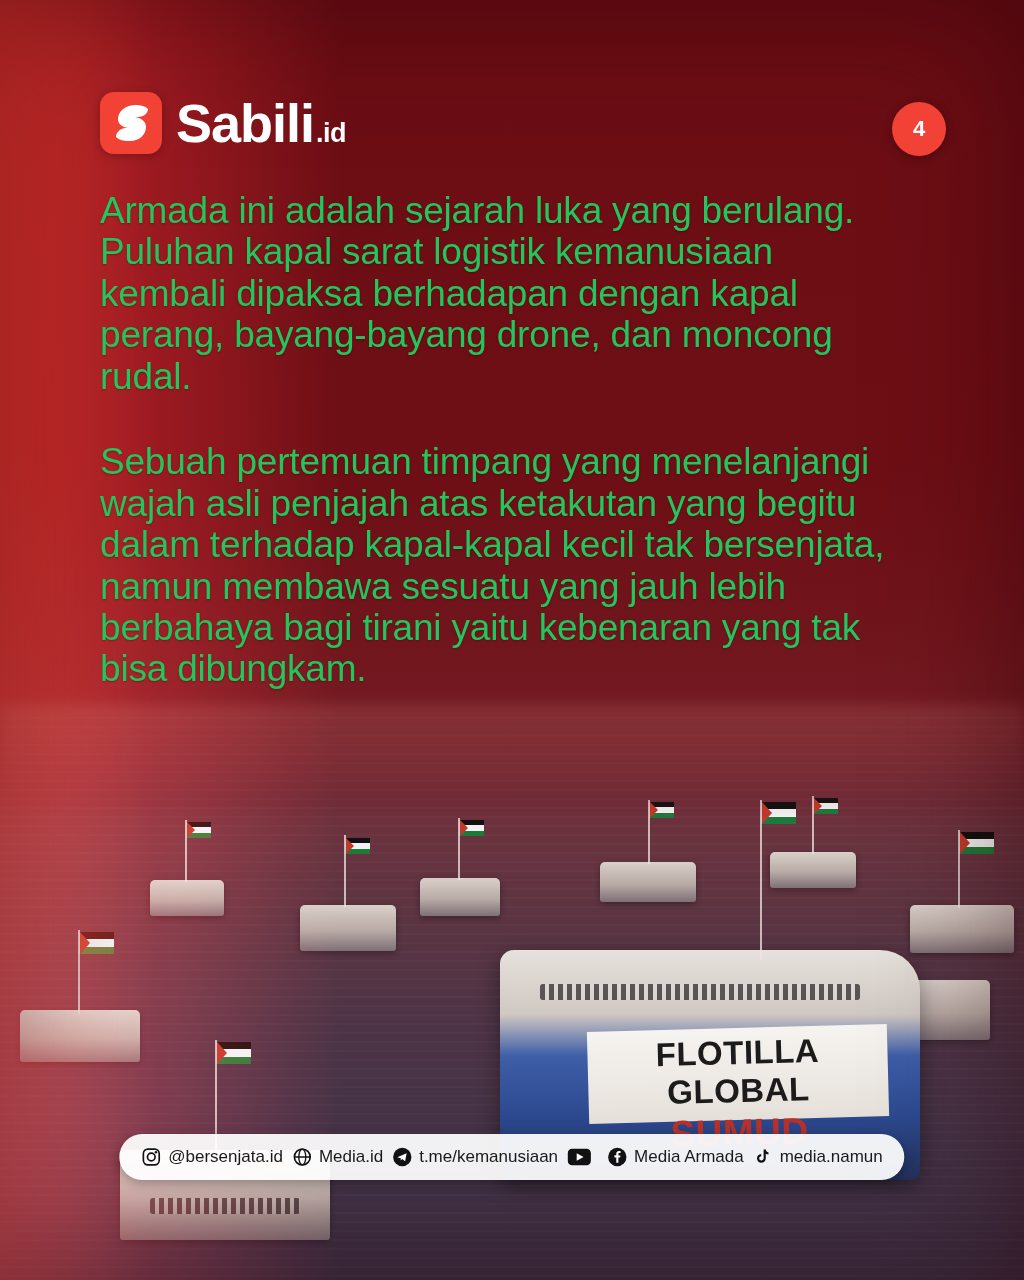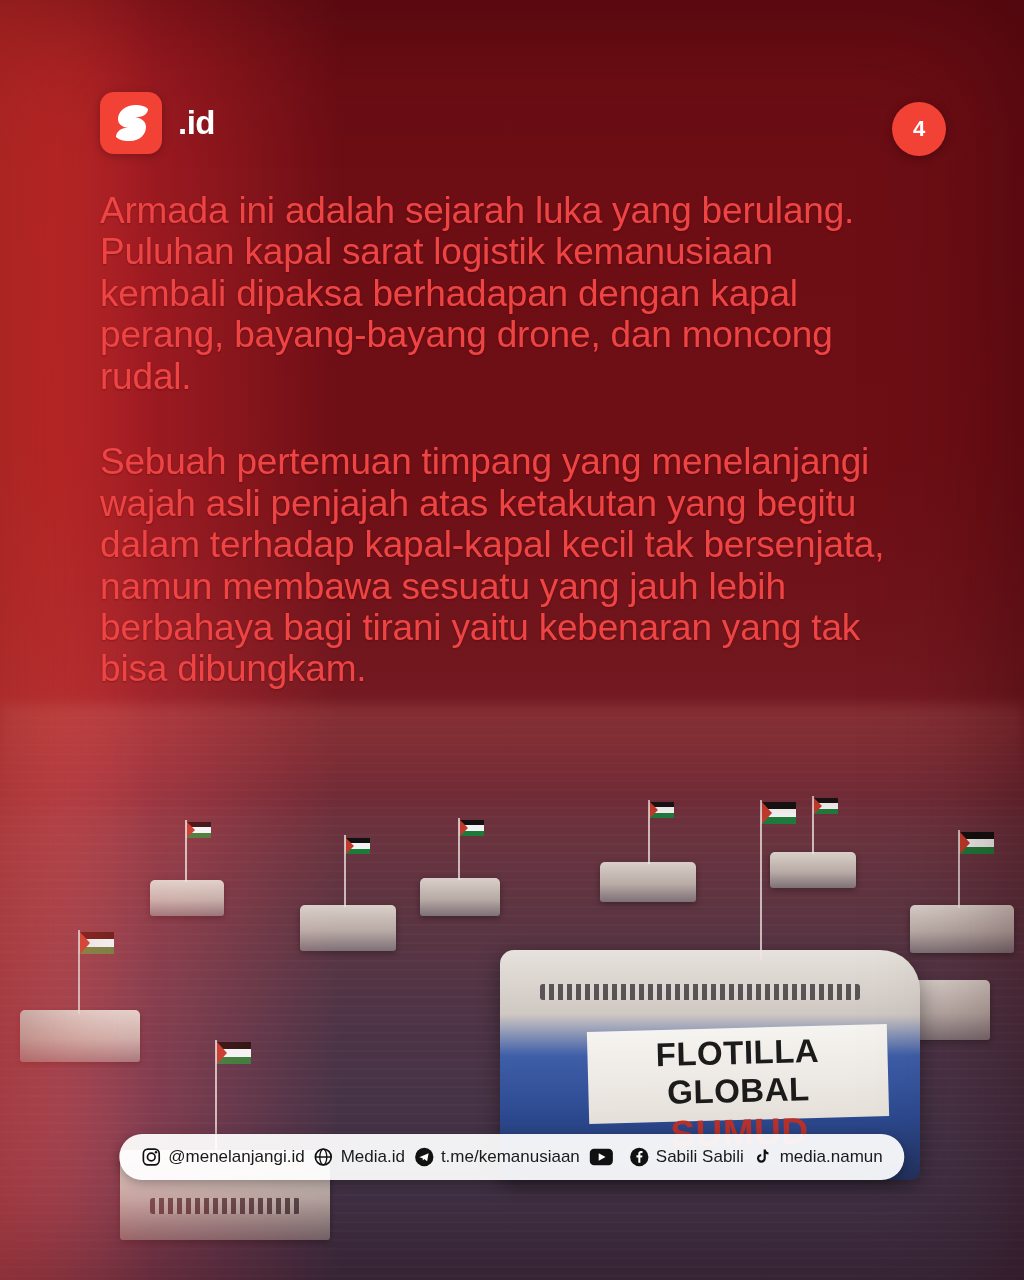--- a/index.html
+++ b/index.html
@@ -172,21 +172,21 @@
     align-items: baseline;
     color: #ffffff;
   }
   .brand-name {
     font-size: 54px;
     font-weight: 700;
     letter-spacing: -1px;
     line-height: 1;
   }
   .brand-suffix {
-    font-size: 33px;
+    font-size: 27px;
     font-weight: 700;
     letter-spacing: -0.5px;
     margin-left: 2px;
   }
   .page-badge {
     position: absolute;
     right: 78px; top: 102px;
     width: 54px; height: 54px;
     border-radius: 50%;
     background: #f24236;
@@ -196,21 +196,21 @@
     display: flex;
     align-items: center;
     justify-content: center;
     box-shadow: 0 2px 10px rgba(0,0,0,.3);
   }
 
   .body-copy {
     position: absolute;
     left: 100px; top: 190px;
     width: 790px;
-    color: #ef4444;
+    color: #22c55e;
     font-size: 37px;
     line-height: 1.12;
     font-weight: 400;
     letter-spacing: -0.2px;
     text-shadow: 0 1px 2px rgba(60,0,5,.35);
   }
   .body-copy p { margin: 0 0 44px 0; }
   .body-copy p:last-child { margin-bottom: 12px; }
 
   
@@ -300,20 +300,21 @@
 
   <div class="content">
 
     <div class="header">
       <span class="logo-mark">
         <svg width="34" height="40" viewBox="0 0 34 40" aria-hidden="true">
           <path d="M22 2 C12 2 4 8 4 16 c0 5 4 8 10 9 l-3 0 C5 26 2 30 2 34 c4 4 10 4 14 4 10 0 16-7 16-14 0-6-5-9-11-10 l3 0 c6 0 10-4 10-8 -3-3-7-4-12-4z" fill="#ffffff"></path>
         </svg>
       </span>
       <span class="brand">
+        <span class="brand-name">Sabili</span>
         <span class="brand-suffix">.id</span>
       </span>
     </div>
 
     <div class="page-badge">4</div>
 
     <div class="body-copy">
       <p>Armada ini adalah sejarah luka yang berulang. Puluhan kapal sarat logistik kemanusiaan kembali dipaksa berhadapan dengan kapal perang, bayang-bayang drone, dan moncong rudal.</p>
       <p>Sebuah pertemuan timpang yang menelanjangi wajah asli penjajah atas ketakutan yang begitu dalam terhadap kapal-kapal kecil tak bersenjata, namun membawa sesuatu yang jauh lebih berbahaya bagi tirani yaitu kebenaran yang tak bisa dibungkam.</p>
     </div>
@@ -321,21 +322,21 @@
     <div class="footer">
 
       <span class="fitem">
         <span class="ficon">
           <svg width="20" height="20" viewBox="0 0 24 24">
             <rect x="2.5" y="2.5" width="19" height="19" rx="5.5" fill="none" stroke="#111" stroke-width="2"></rect>
             <circle cx="12" cy="12" r="4.6" fill="none" stroke="#111" stroke-width="2"></circle>
             <circle cx="17.6" cy="6.4" r="1.5" fill="#111"></circle>
           </svg>
         </span>
-        <span>@menelanjangi.id</span>
+        <span>@bersenjata.id</span>
       </span>
 
       <span class="fitem">
         <span class="ficon">
           <svg width="20" height="20" viewBox="0 0 24 24">
             <circle cx="12" cy="12" r="9.5" fill="none" stroke="#111" stroke-width="2"></circle>
             <ellipse cx="12" cy="12" rx="4.2" ry="9.5" fill="none" stroke="#111" stroke-width="1.6"></ellipse>
             <line x1="2.6" y1="12" x2="21.4" y2="12" stroke="#111" stroke-width="1.6"></line>
           </svg>
         </span>
@@ -362,21 +363,21 @@
         <span></span>
       </span>
 
       <span class="fitem">
         <span class="ficon">
           <svg width="20" height="20" viewBox="0 0 24 24">
             <circle cx="12" cy="12" r="11" fill="#111"></circle>
             <path d="M13.3 19V12.7h2.1l.4-2.6h-2.5V8.5c0-.8.2-1.3 1.3-1.3h1.3V4.9c-.2 0-1-.1-1.9-.1-1.9 0-3.2 1.2-3.2 3.3v1.9H8.6v2.6h2.2V19z" fill="#fff"></path>
           </svg>
         </span>
-        <span>Sabili Sabili</span>
+        <span>Media Armada</span>
       </span>
 
       <span class="fitem">
         <span class="ficon">
           <svg width="20" height="20" viewBox="0 0 24 24">
             <path d="M13.6 3h2.6c.2 1.9 1.3 3.2 3.2 3.4v2.6c-1.2 0-2.3-.4-3.2-1v5.6c0 3.1-2.3 5.4-5.3 5.4S5.6 16.7 5.6 13.6c0-2.9 2.2-5.2 5.1-5.3v2.7c-1.4.1-2.5 1.2-2.5 2.6 0 1.5 1.2 2.7 2.7 2.7s2.7-1.2 2.7-2.7z" fill="#111"></path>
           </svg>
         </span>
         <span>media.namun</span>
       </span>

